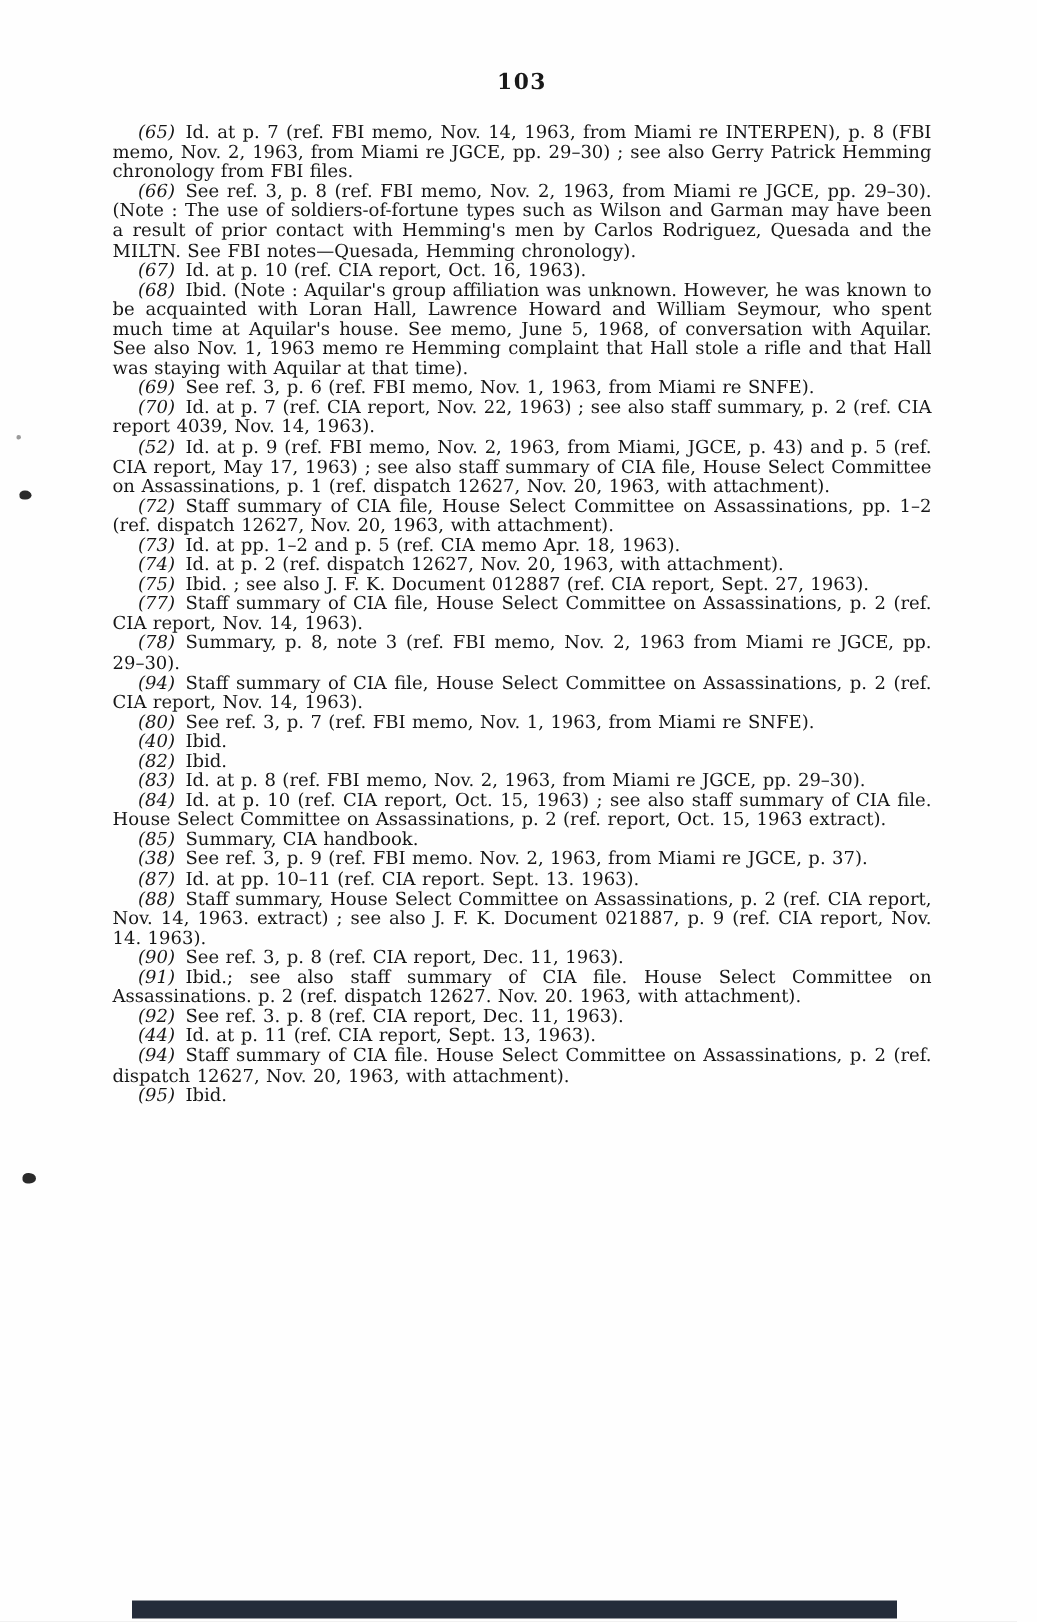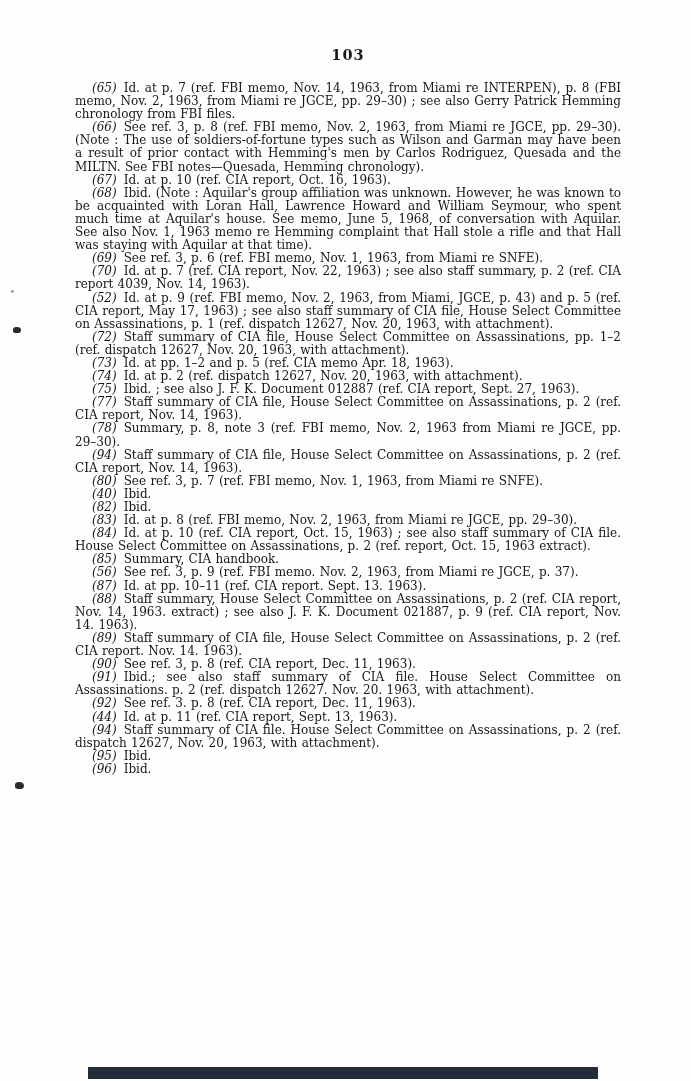--- a/index.html
+++ b/index.html
@@ -78,31 +78,29 @@
       <p class="note"><span class="num">(75)</span>Ibid. ; see also J. F. K. Document 012887 (ref. CIA report, Sept. 27, 1963).</p>
       <p class="note"><span class="num">(77)</span>Staff summary of CIA file, House Select Committee on Assassinations, p. 2 (ref. CIA report, Nov. 14, 1963).</p>
       <p class="note"><span class="num">(78)</span>Summary, p. 8, note 3 (ref. FBI memo, Nov. 2, 1963 from Miami re JGCE, pp. 29–30).</p>
       <p class="note"><span class="num">(94)</span>Staff summary of CIA file, House Select Committee on Assassinations, p. 2 (ref. CIA report, Nov. 14, 1963).</p>
       <p class="note"><span class="num">(80)</span>See ref. 3, p. 7 (ref. FBI memo, Nov. 1, 1963, from Miami re SNFE).</p>
       <p class="note"><span class="num">(40)</span>Ibid.</p>
       <p class="note"><span class="num">(82)</span>Ibid.</p>
       <p class="note"><span class="num">(83)</span>Id. at p. 8 (ref. FBI memo, Nov. 2, 1963, from Miami re JGCE, pp. 29–30).</p>
       <p class="note"><span class="num">(84)</span>Id. at p. 10 (ref. CIA report, Oct. 15, 1963) ; see also staff summary of CIA file. House Select Committee on Assassinations, p. 2 (ref. report, Oct. 15, 1963 extract).</p>
       <p class="note"><span class="num">(85)</span>Summary, CIA handbook.</p>
-      <p class="note"><span class="num">(56)</span>See ref. 3, p. 9 (ref. FBI memo. Nov. 2, 1963, from Miami re JGCE, p. 37).</p>
+      <p class="note"><span class="num">(38)</span>See ref. 3, p. 9 (ref. FBI memo. Nov. 2, 1963, from Miami re JGCE, p. 37).</p>
       <p class="note"><span class="num">(87)</span>Id. at pp. 10–11 (ref. CIA report. Sept. 13. 1963).</p>
       <p class="note"><span class="num">(88)</span>Staff summary, House Select Committee on Assassinations, p. 2 (ref. CIA report, Nov. 14, 1963. extract) ; see also J. F. K. Document 021887, p. 9 (ref. CIA report, Nov. 14. 1963).</p>
-      <p class="note"><span class="num">(89)</span>Staff summary of CIA file, House Select Committee on Assassinations, p. 2 (ref. CIA report. Nov. 14. 1963).</p>
       <p class="note"><span class="num">(90)</span>See ref. 3, p. 8 (ref. CIA report, Dec. 11, 1963).</p>
       <p class="note"><span class="num">(91)</span>Ibid.; see also staff summary of CIA file. House Select Committee on Assassinations. p. 2 (ref. dispatch 12627. Nov. 20. 1963, with attachment).</p>
       <p class="note"><span class="num">(92)</span>See ref. 3. p. 8 (ref. CIA report, Dec. 11, 1963).</p>
       <p class="note"><span class="num">(44)</span>Id. at p. 11 (ref. CIA report, Sept. 13, 1963).</p>
       <p class="note"><span class="num">(94)</span>Staff summary of CIA file. House Select Committee on Assassinations, p. 2 (ref. dispatch 12627, Nov. 20, 1963, with attachment).</p>
       <p class="note"><span class="num">(95)</span>Ibid.</p>
-      <p class="note"><span class="num">(96)</span>Ibid.</p>
     </div>
 
   <div class="speck faint" style="left:11px; top:290px; width:3px; height:3px;"></div>
   <div class="speck" style="left: 13px; top: 327px; width: 8px; height: 6px; background: rgb(42, 42, 42);"></div>
   <div class="speck" style="left: 15px; top: 782px; width: 9px; height: 7px; background: rgb(42, 42, 42);"></div>
 
   <div class="scan-bar" style="background: rgb(36, 44, 58);"></div>
 </div>
 
 </body></html>

